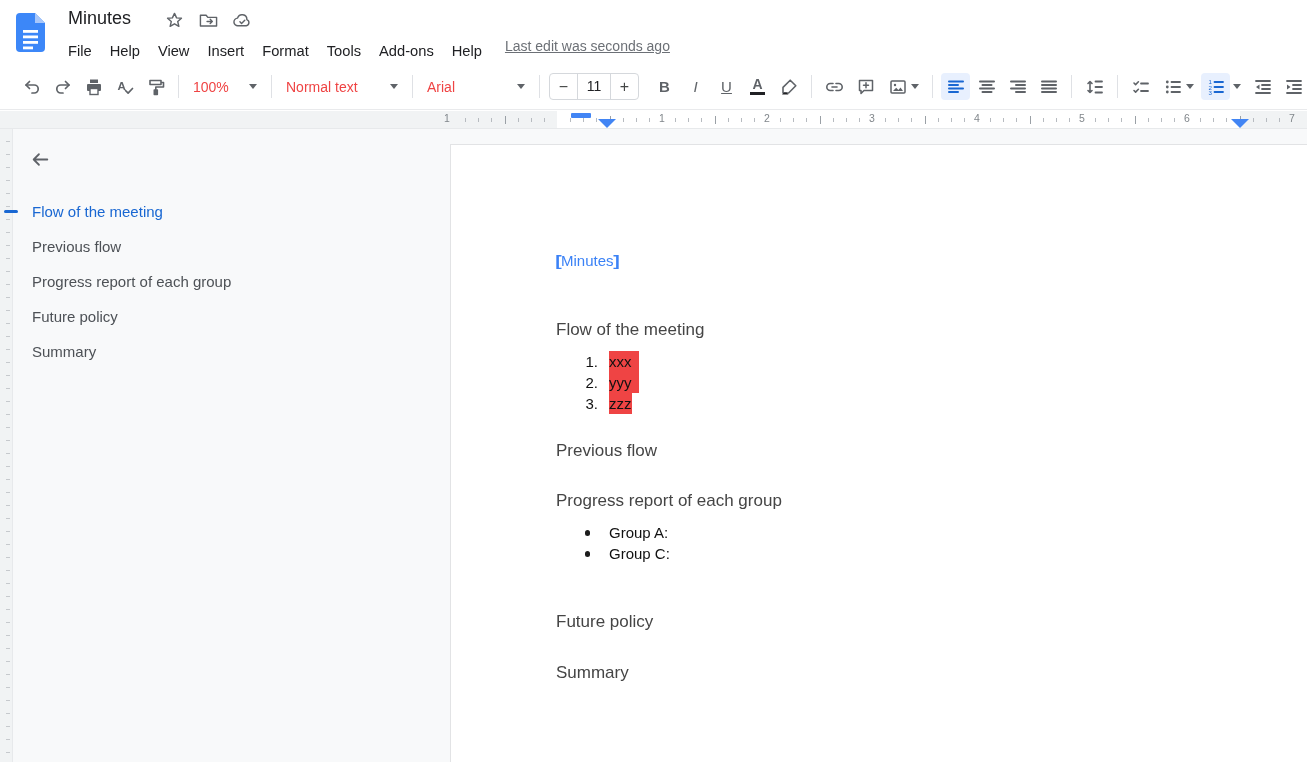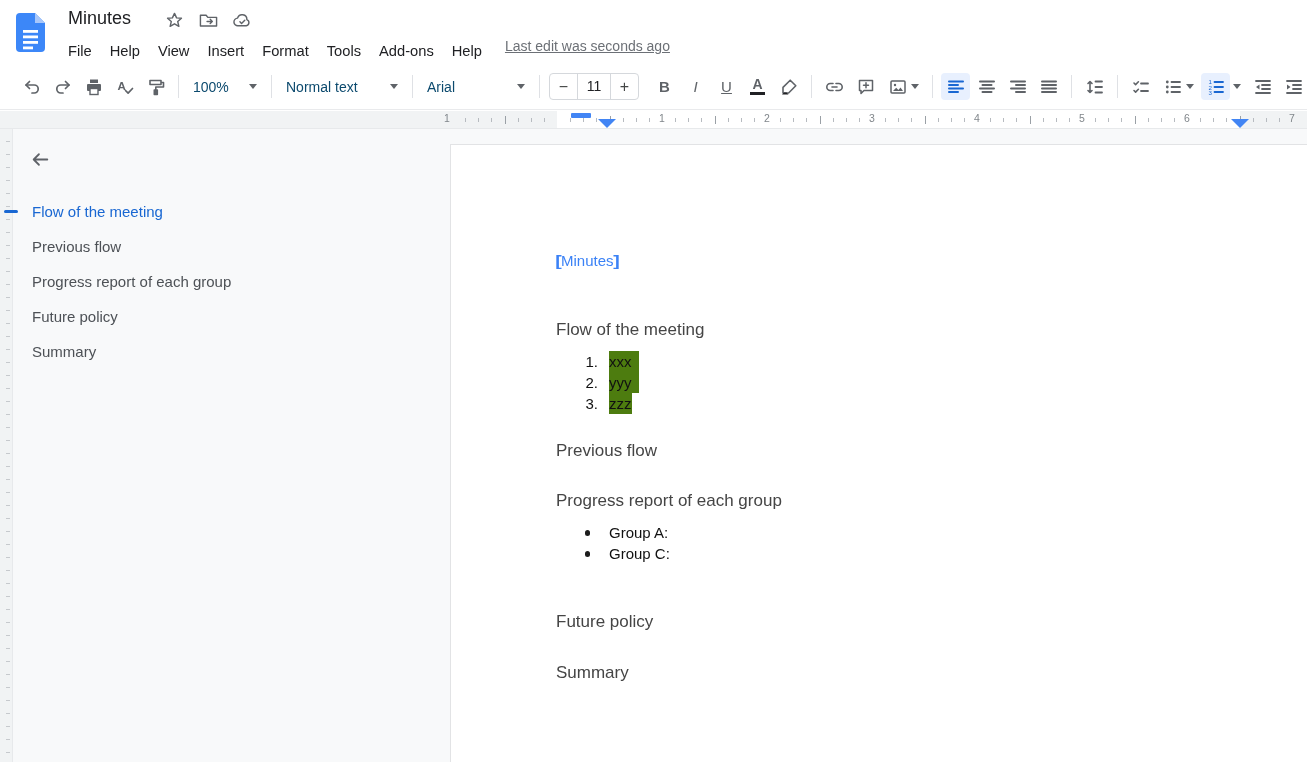--- a/index.html
+++ b/index.html
@@ -18,21 +18,21 @@
   .last-edit{margin-left:14px;font-size:14px;color:#6c7076;text-decoration:underline;cursor:pointer;}
 
   
   .toolbar{position:absolute;left:0;top:64px;width:100%;height:46px;background:#fff;
            border-bottom:1px solid #e9eaec;display:flex;align-items:center;padding-left:16px;box-sizing:border-box;}
   .tb{height:27px;min-width:29px;border-radius:4px;display:flex;align-items:center;justify-content:center;
       color:#5f6368;cursor:pointer;margin:0 1px;flex:none;}
   .tb.active{background:#e8f0fe;color:#1967d2;}
   .tb-divider{width:1px;height:23px;background:#dfe1e5;margin:0 7px;flex:none;}
   .tb-select{height:27px;border-radius:4px;display:flex;align-items:center;justify-content:space-between;
-             padding:0 7px;font-size:14px;color:#0c4a6e;cursor:pointer;flex:none;}
+             padding:0 7px;font-size:14px;color:#ef4444;cursor:pointer;flex:none;}
   .caret{width:0;height:0;border-left:4px solid transparent;border-right:4px solid transparent;
          border-top:5px solid #5f6368;margin-left:8px;flex:none;}
   .caret.mini{margin-left:3px;}
   .fontsize-group{display:flex;align-items:center;height:25px;border:1px solid #d5d8dc;border-radius:4px;flex:none;margin:0 2px;}
   .fontsize-group .fs-btn{width:27px;text-align:center;font-size:16px;color:#444746;cursor:pointer;line-height:25px;}
   .fontsize-group .fs-val{width:32px;text-align:center;font-size:14px;color:#202124;
         border-left:1px solid #d5d8dc;border-right:1px solid #d5d8dc;line-height:25px;cursor:text;}
   .glyph-b{font-weight:700;font-size:15px;}
   .glyph-i{font-style:italic;font-size:15px;font-weight:500;}
   .glyph-u{text-decoration:underline;font-size:15px;}
@@ -79,21 +79,21 @@
   .h2{font-size:17px;line-height:22px;font-weight:400;color:#454545;margin:0;}
   .h-flow{margin-top:48px;}
   .h-previous{margin-top:26px;}
   .h-progress{margin-top:28px;}
   .h-future{margin-top:47px;}
   .h-summary{margin-top:29px;}
   .numlist{margin-top:10px;}
   .num-row{display:flex;font-size:15px;line-height:21px;color:#111;}
   .num-marker{width:42px;text-align:right;flex:none;}
   .num-text{margin-left:11px;}
-  .sel{background:#4d7c0f;}
+  .sel{background:#ef4444;}
   .sel.ext{padding-right:7px;}
   .bullist{margin-top:10px;}
   .bul-row{display:flex;font-size:15px;line-height:21px;color:#111;}
   .bul-marker{width:42px;flex:none;display:flex;justify-content:flex-end;}
   .bul-marker.lvl2{width:95px;}
   .b-dot{width:5.5px;height:5.5px;border-radius:50%;background:#1c1c1c;margin:8px 8px 0 0;}
   .b-circle{width:5.5px;height:5.5px;border-radius:50%;border:1.4px solid #1c1c1c;background:transparent;margin:7px 8px 0 0;}
   .bul-text{margin-left:11px;}
 </style>
 </head>

